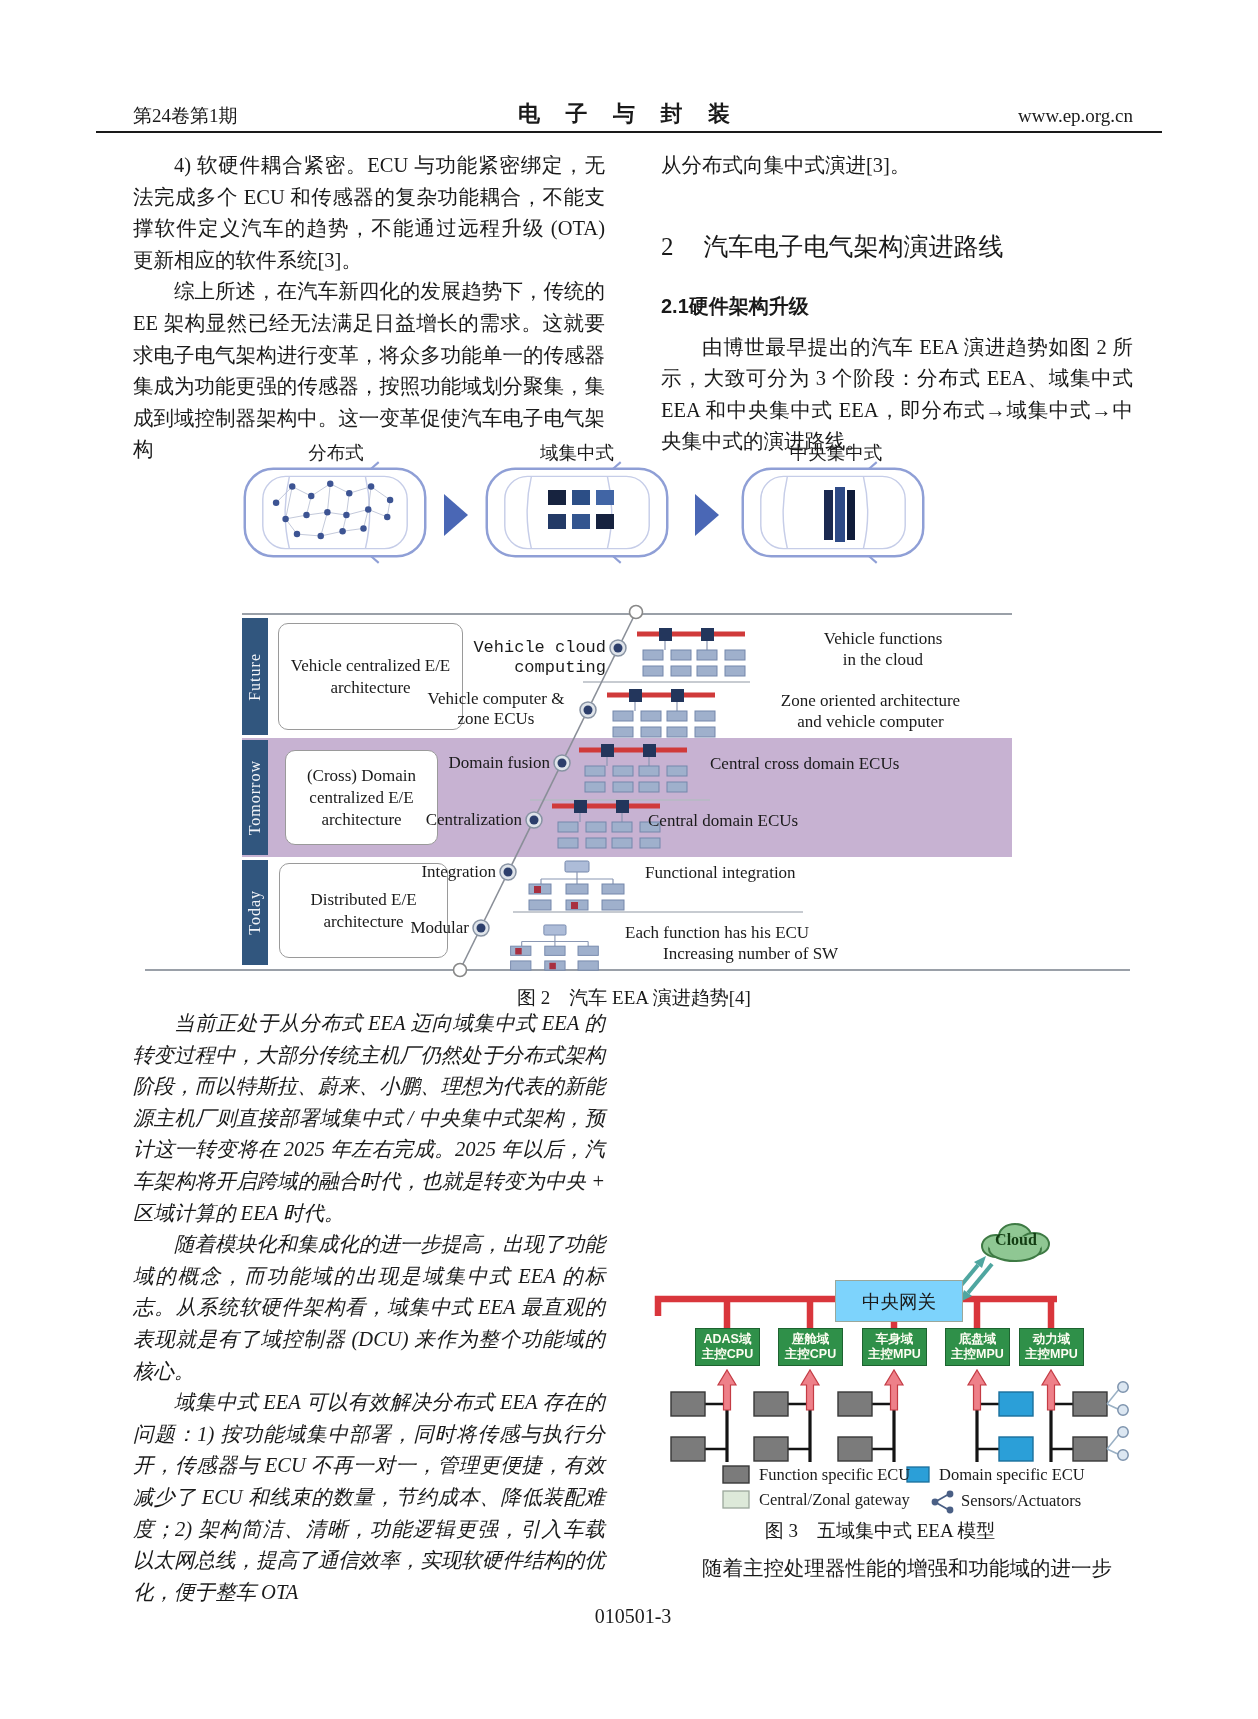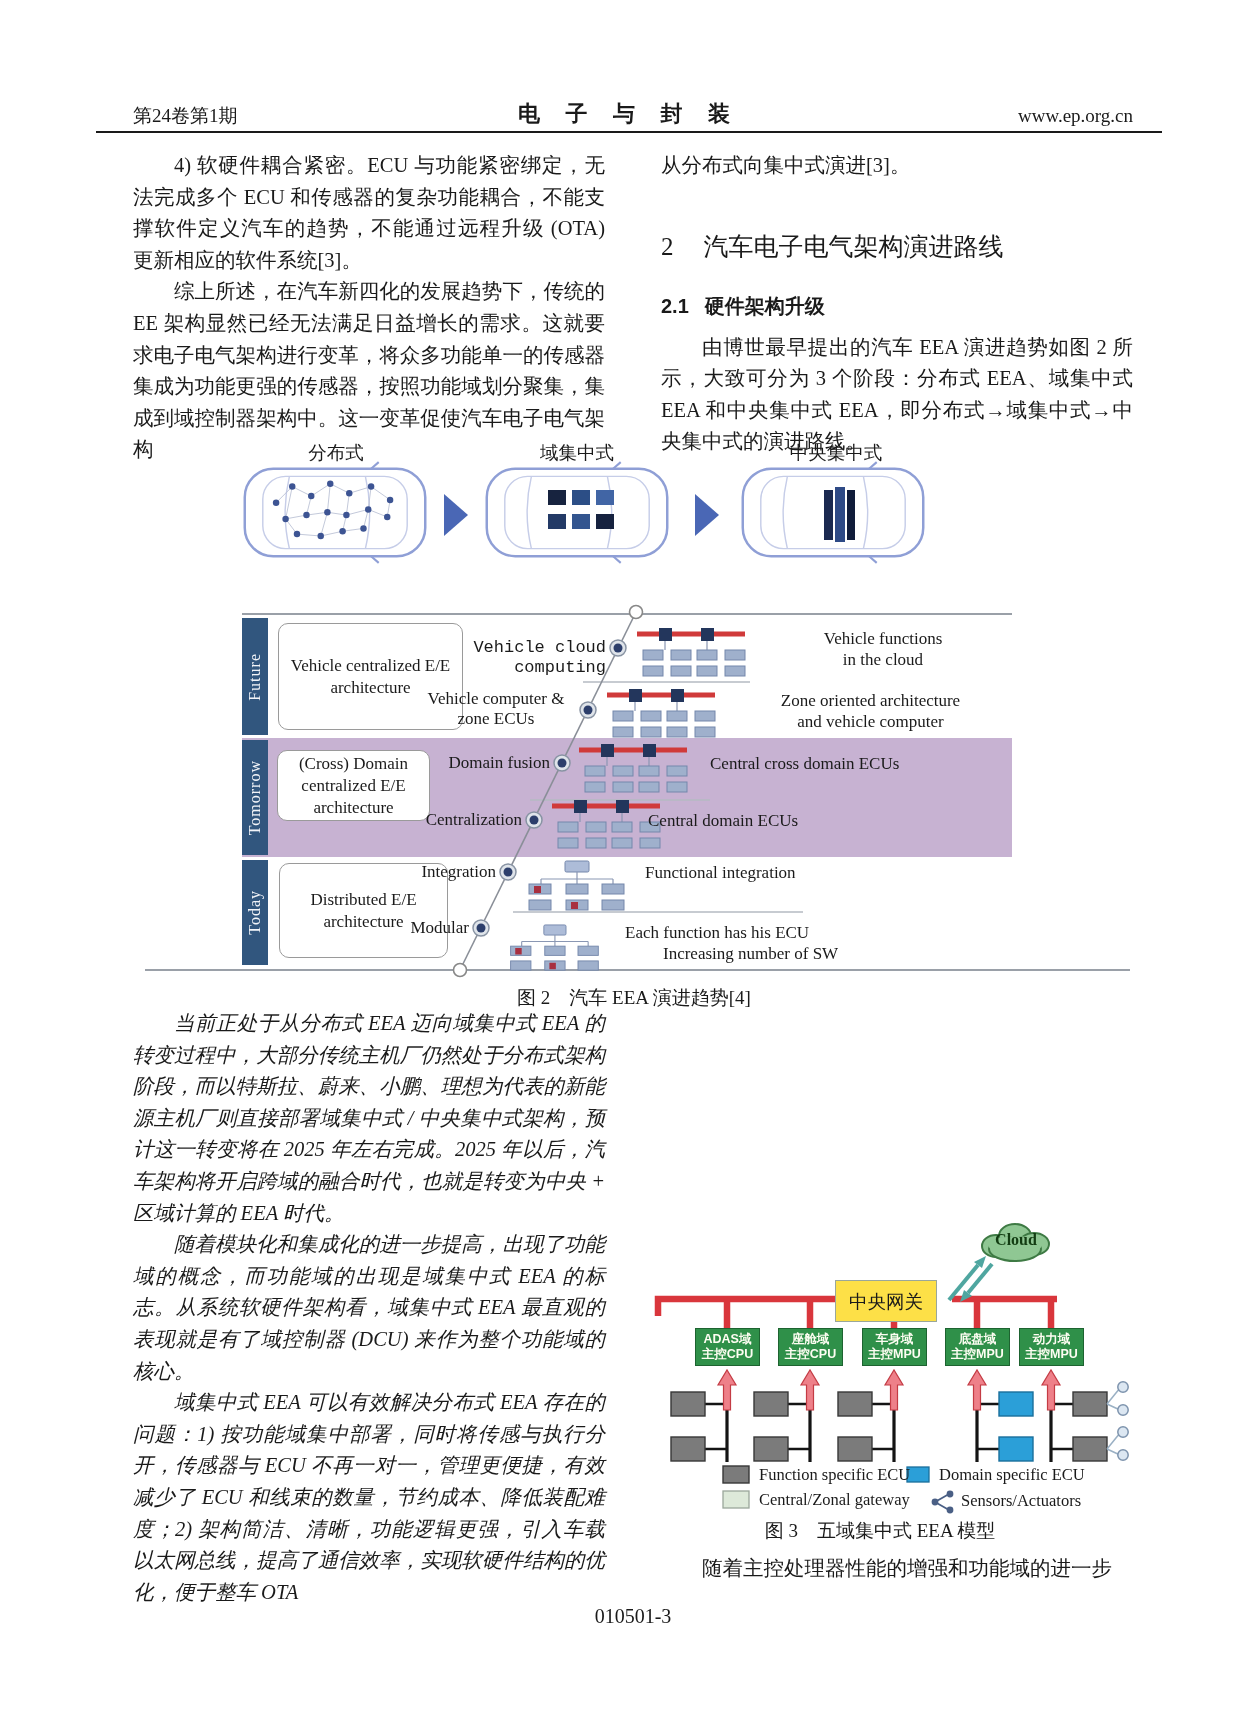--- a/index.html
+++ b/index.html
@@ -11,35 +11,35 @@
   .preline{white-space:pre-line;}
   
   .hdr-issue{left:133px;top:103px;font-size:19px;}
   .hdr-title{left:129px;top:99px;width:1000px;text-align:center;font-size:22px;font-weight:600;letter-spacing:10px;}
   .hdr-site{right:125px;top:105px;font-size:19px;}
   .hdr-rule{left:96px;top:131px;width:1066px;height:2.2px;background:#1a1a1a;}
   
   .h2{font-size:25px;font-weight:500;}
   .h2 .num{margin-right:30px;}
   .h21{font-family:"Liberation Sans","DejaVu Sans",sans-serif;font-size:20px;font-weight:bold;}
-  .h21 .num{margin-right:16px;}
+  .h21 .num{}
   
   .fig2{left:133px;top:440px;width:1002px;height:578px;}
   .stage-lab{top:0px;width:200px;text-align:center;font-size:18.5px;}
   .band-purple{left:109px;top:298px;width:770px;height:119px;background:#c7b2d2;}
   .era-bar{left:109px;width:26px;background:#31567e;display:flex;align-items:center;justify-content:center;}
   .era-bar span{writing-mode:vertical-rl;transform:rotate(180deg);color:#f2f4f8;font-size:16px;letter-spacing:1px;}
   .era-box{background:#fff;border:1.6px solid #9a9a9a;border-radius:10px;display:flex;align-items:center;justify-content:center;text-align:center;font-size:17px;line-height:22px;padding:15px 10px;box-sizing:border-box;}
   .mlabel{font-size:17px;line-height:20px;text-align:right;width:160px;}
   .mdesc{font-size:17px;line-height:21px;}
   .f2svg{left:0;top:0;}
   .fig-cap{font-size:19px;text-align:center;width:100%;}
   
   .fig3{left:640px;top:1218px;width:500px;height:335px;}
-  .gw-box{left:195px;top:62px;width:102px;height:42px;background:#fde047;border:1.5px solid #9aa79a;display:flex;align-items:center;justify-content:center;font-size:18.5px;box-sizing:border-box;}
+  .gw-box{left:195px;top:62px;width:128px;height:42px;background:#7dd3fc;border:1.5px solid #9aa79a;display:flex;align-items:center;justify-content:center;font-size:18.5px;box-sizing:border-box;}
   .dom-box{top:110px;width:65px;height:38px;background:#2f9049;border:1.5px solid #1d6330;box-sizing:border-box;
            display:flex;flex-direction:column;align-items:center;justify-content:center;}
   .dom-box span{display:block;color:#fdfdf2;font-family:"Liberation Sans","DejaVu Sans",sans-serif;font-size:12.5px;font-weight:bold;line-height:15.5px;}
   .cloud-lab{left:340px;top:13px;width:72px;text-align:center;font-size:16px;font-weight:bold;color:#123c12;}
   .leg-lab{font-size:16.5px;line-height:20px;}
   .footer{left:133px;top:1605px;width:1000px;text-align:center;font-size:20px;}
 </style>
 </head>
 <body>
 
@@ -80,21 +80,21 @@
     <div class="abs era-bar" style="top:300px;height:115px;">
         <span>Tomorrow</span>
       </div>
     <div class="abs era-bar" style="top:420px;height:105px;">
         <span>Today</span>
       </div>
 
     <div class="abs era-box" style="left:145px;top:183px;width:185px;height:107px;">
         <span>Vehicle centralized E/E architecture</span>
       </div>
-    <div class="abs era-box" style="left:144px;top:310px;width:153px;height:71px;">
+    <div class="abs era-box" style="left:152px;top:310px;width:153px;height:95px;">
         <span>(Cross) Domain centralized E/E architecture</span>
       </div>
     <div class="abs era-box" style="left:146px;top:423px;width:169px;height:95px;">
         <span>Distributed E/E architecture</span>
       </div>
 
     <svg class="abs f2svg" width="1002" height="578" viewBox="0 0 1002 578">
       <defs>
         <symbol id="car" viewBox="0 0 200 110">
           <rect x="5" y="9" width="190" height="92" rx="30" fill="#ffffff" stroke="#8f9fd6" stroke-width="2.6"></rect>

